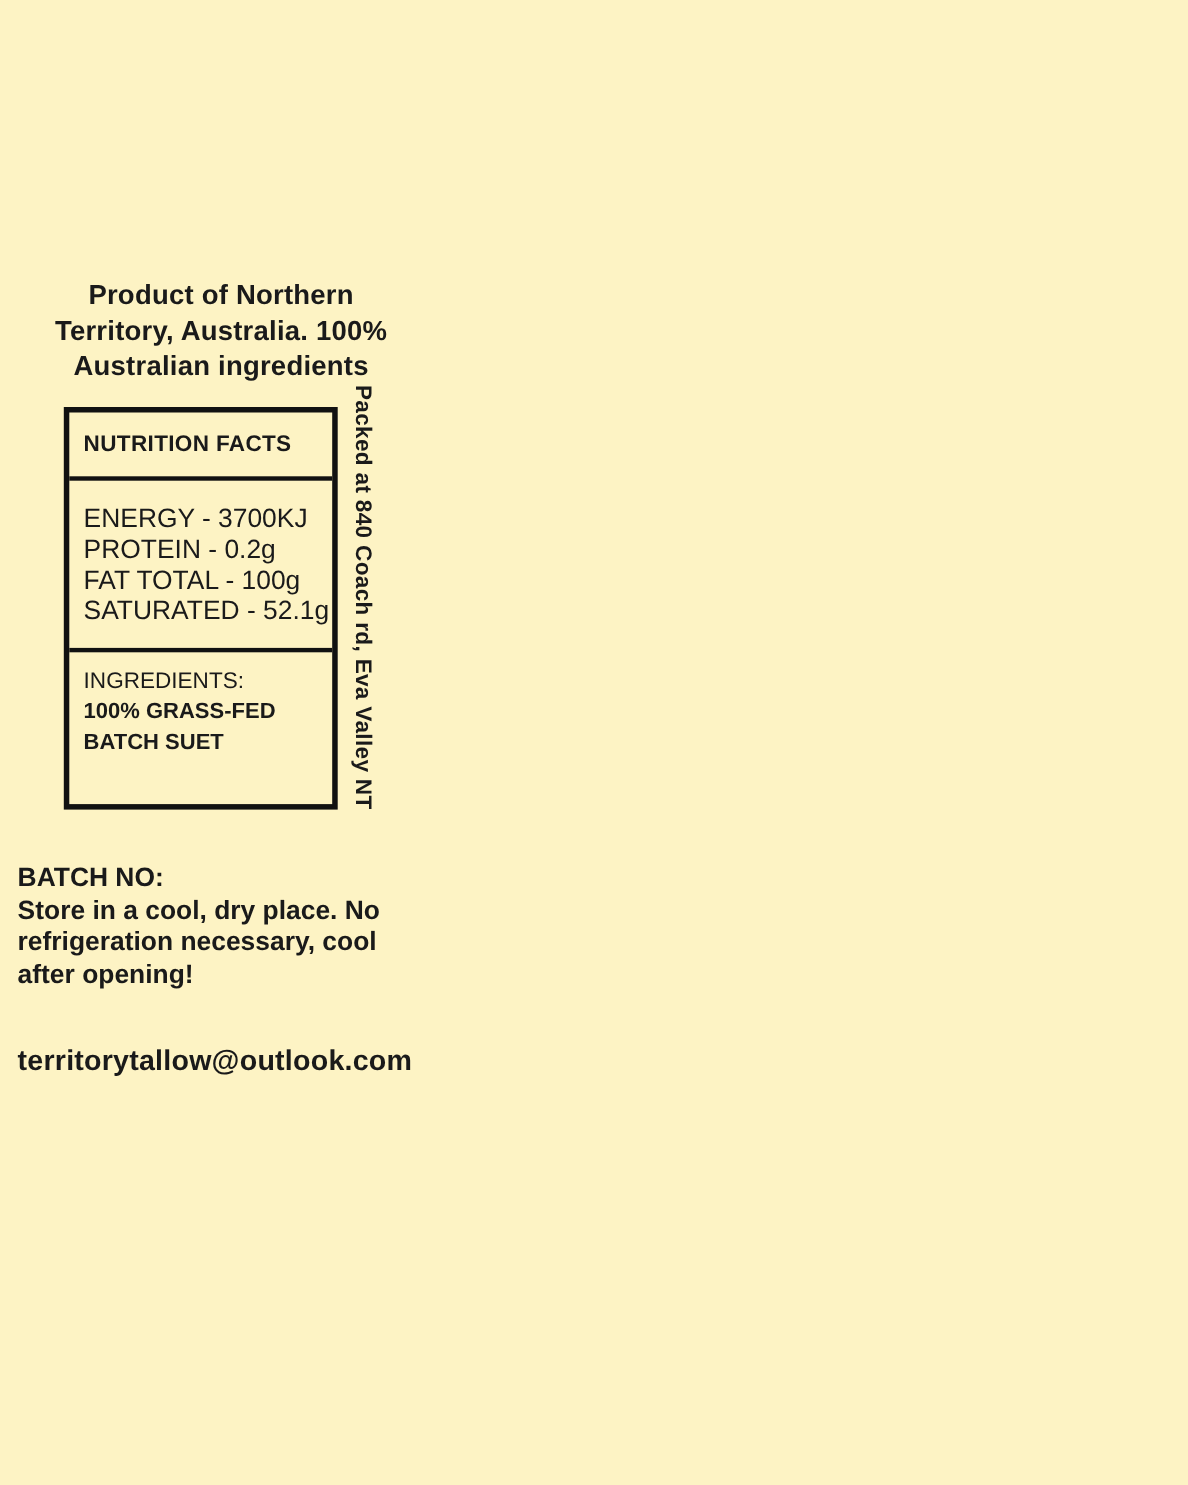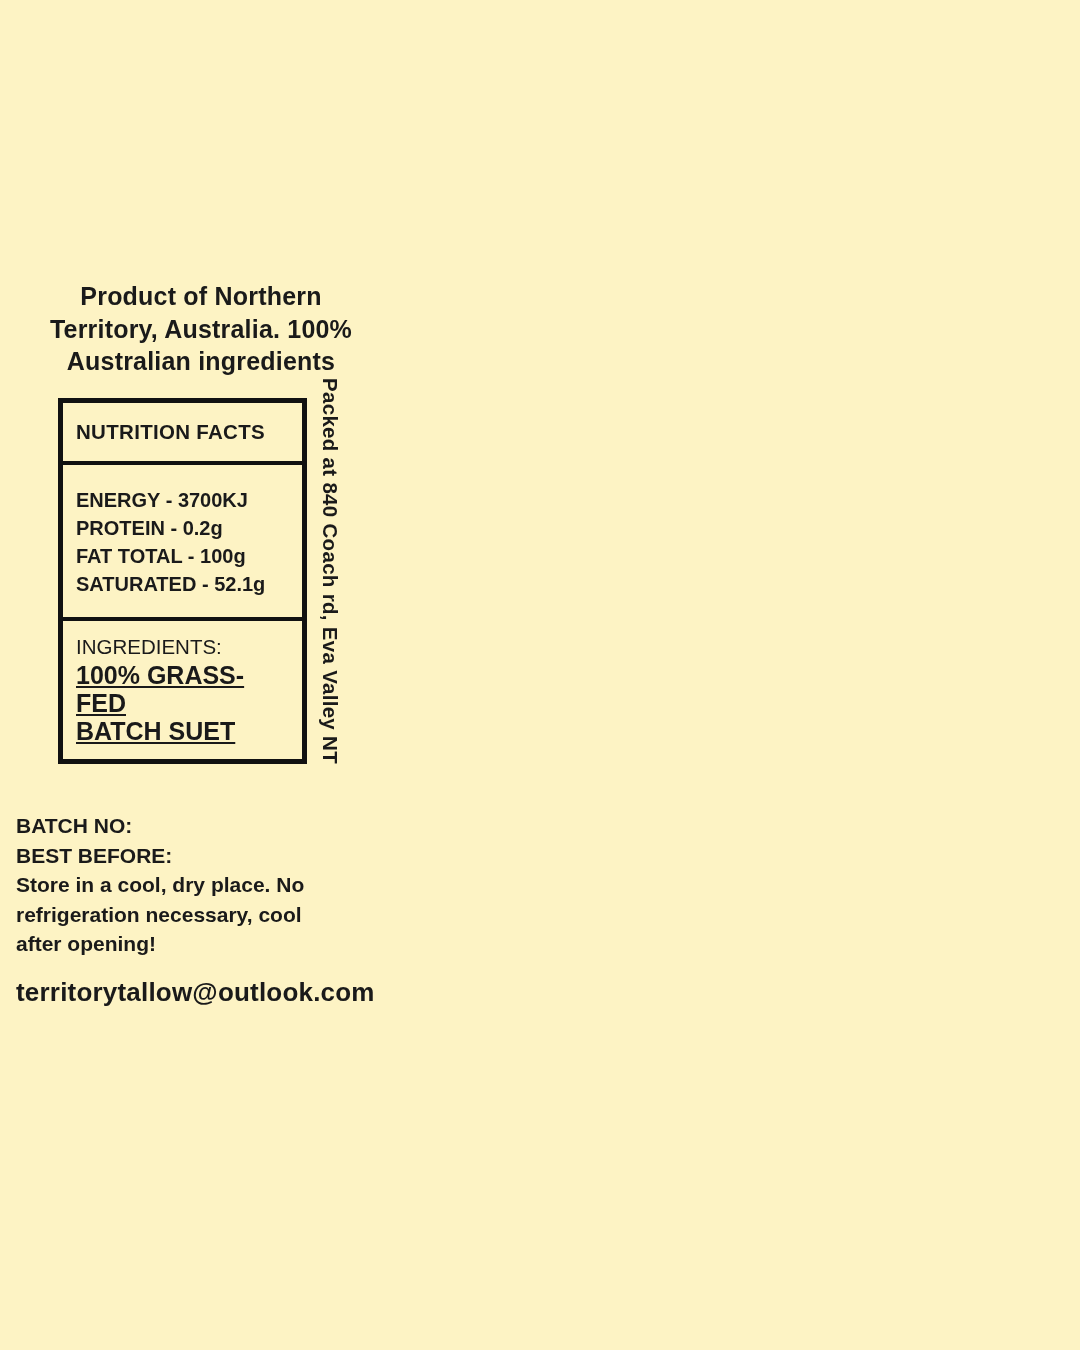--- a/index.html
+++ b/index.html
@@ -11,21 +11,20 @@
     height: 1350px;
     background: #FDF3C4;
     position: relative;
     overflow: hidden;
     font-family: "Liberation Sans", sans-serif;
     color: #1A1A1A;
   }
   .label-canvas {
     position: absolute;
     inset: 0;
-    margin-top: 28px;
   }
 
   
   .origin-title {
     position: absolute;
     left: 0;
     top: 252px;
     width: 402px;
     text-align: center;
     font-size: 25px;
@@ -55,38 +54,37 @@
     font-size: 20.5px;
     font-weight: 700;
     letter-spacing: 0.3px;
   }
   .nutrition-values {
     border-bottom: 4px solid #111111;
     box-sizing: border-box;
     padding: 21px 8px 19px 13px;
   }
   .nutrition-row {
-    font-size: 20px;
-    font-weight: 700;
+    font-size: 24px;
+    font-weight: 400;
     line-height: 28px;
     white-space: nowrap;
   }
   .ingredients-section {
     padding: 11px 8px 0 13px;
   }
   .ingredients-heading {
     font-size: 20.5px;
     font-weight: 400;
     line-height: 29px;
   }
   .ingredients-line {
-    font-size: 25px;
+    font-size: 20px;
     font-weight: 700;
     line-height: 28px;
-    text-decoration: underline;
   }
 
   
   .packed-at-vertical {
     position: absolute;
     left: 318px;
     top: 350px;
     height: 440px;
     writing-mode: vertical-rl;
     font-size: 20.5px;
@@ -96,21 +94,21 @@
   }
 
   
   .storage-block {
     position: absolute;
     left: 16px;
     top: 783px;
     width: 420px;
   }
   .storage-line {
-    font-size: 21px;
+    font-size: 24px;
     font-weight: 700;
     line-height: 29.6px;
     white-space: nowrap;
   }
 
   
   .contact-email {
     position: absolute;
     left: 16px;
     top: 949px;
@@ -143,21 +141,20 @@
       <div class="ingredients-heading">INGREDIENTS:</div>
       <div class="ingredients-line">100% GRASS-FED</div>
       <div class="ingredients-line">BATCH SUET</div>
     </div>
   </div>
 
   <div class="packed-at-vertical">Packed at 840 Coach rd, Eva Valley NT</div>
 
   <div class="storage-block">
     <div class="storage-line">BATCH NO:</div>
-    <div class="storage-line">BEST BEFORE:</div>
     <div class="storage-line">Store in a cool, dry place. No</div>
     <div class="storage-line">refrigeration necessary, cool</div>
     <div class="storage-line">after opening!</div>
   </div>
 
   <div class="contact-email">territorytallow@outlook.com</div>
 
 </div>
 
 </body></html>

